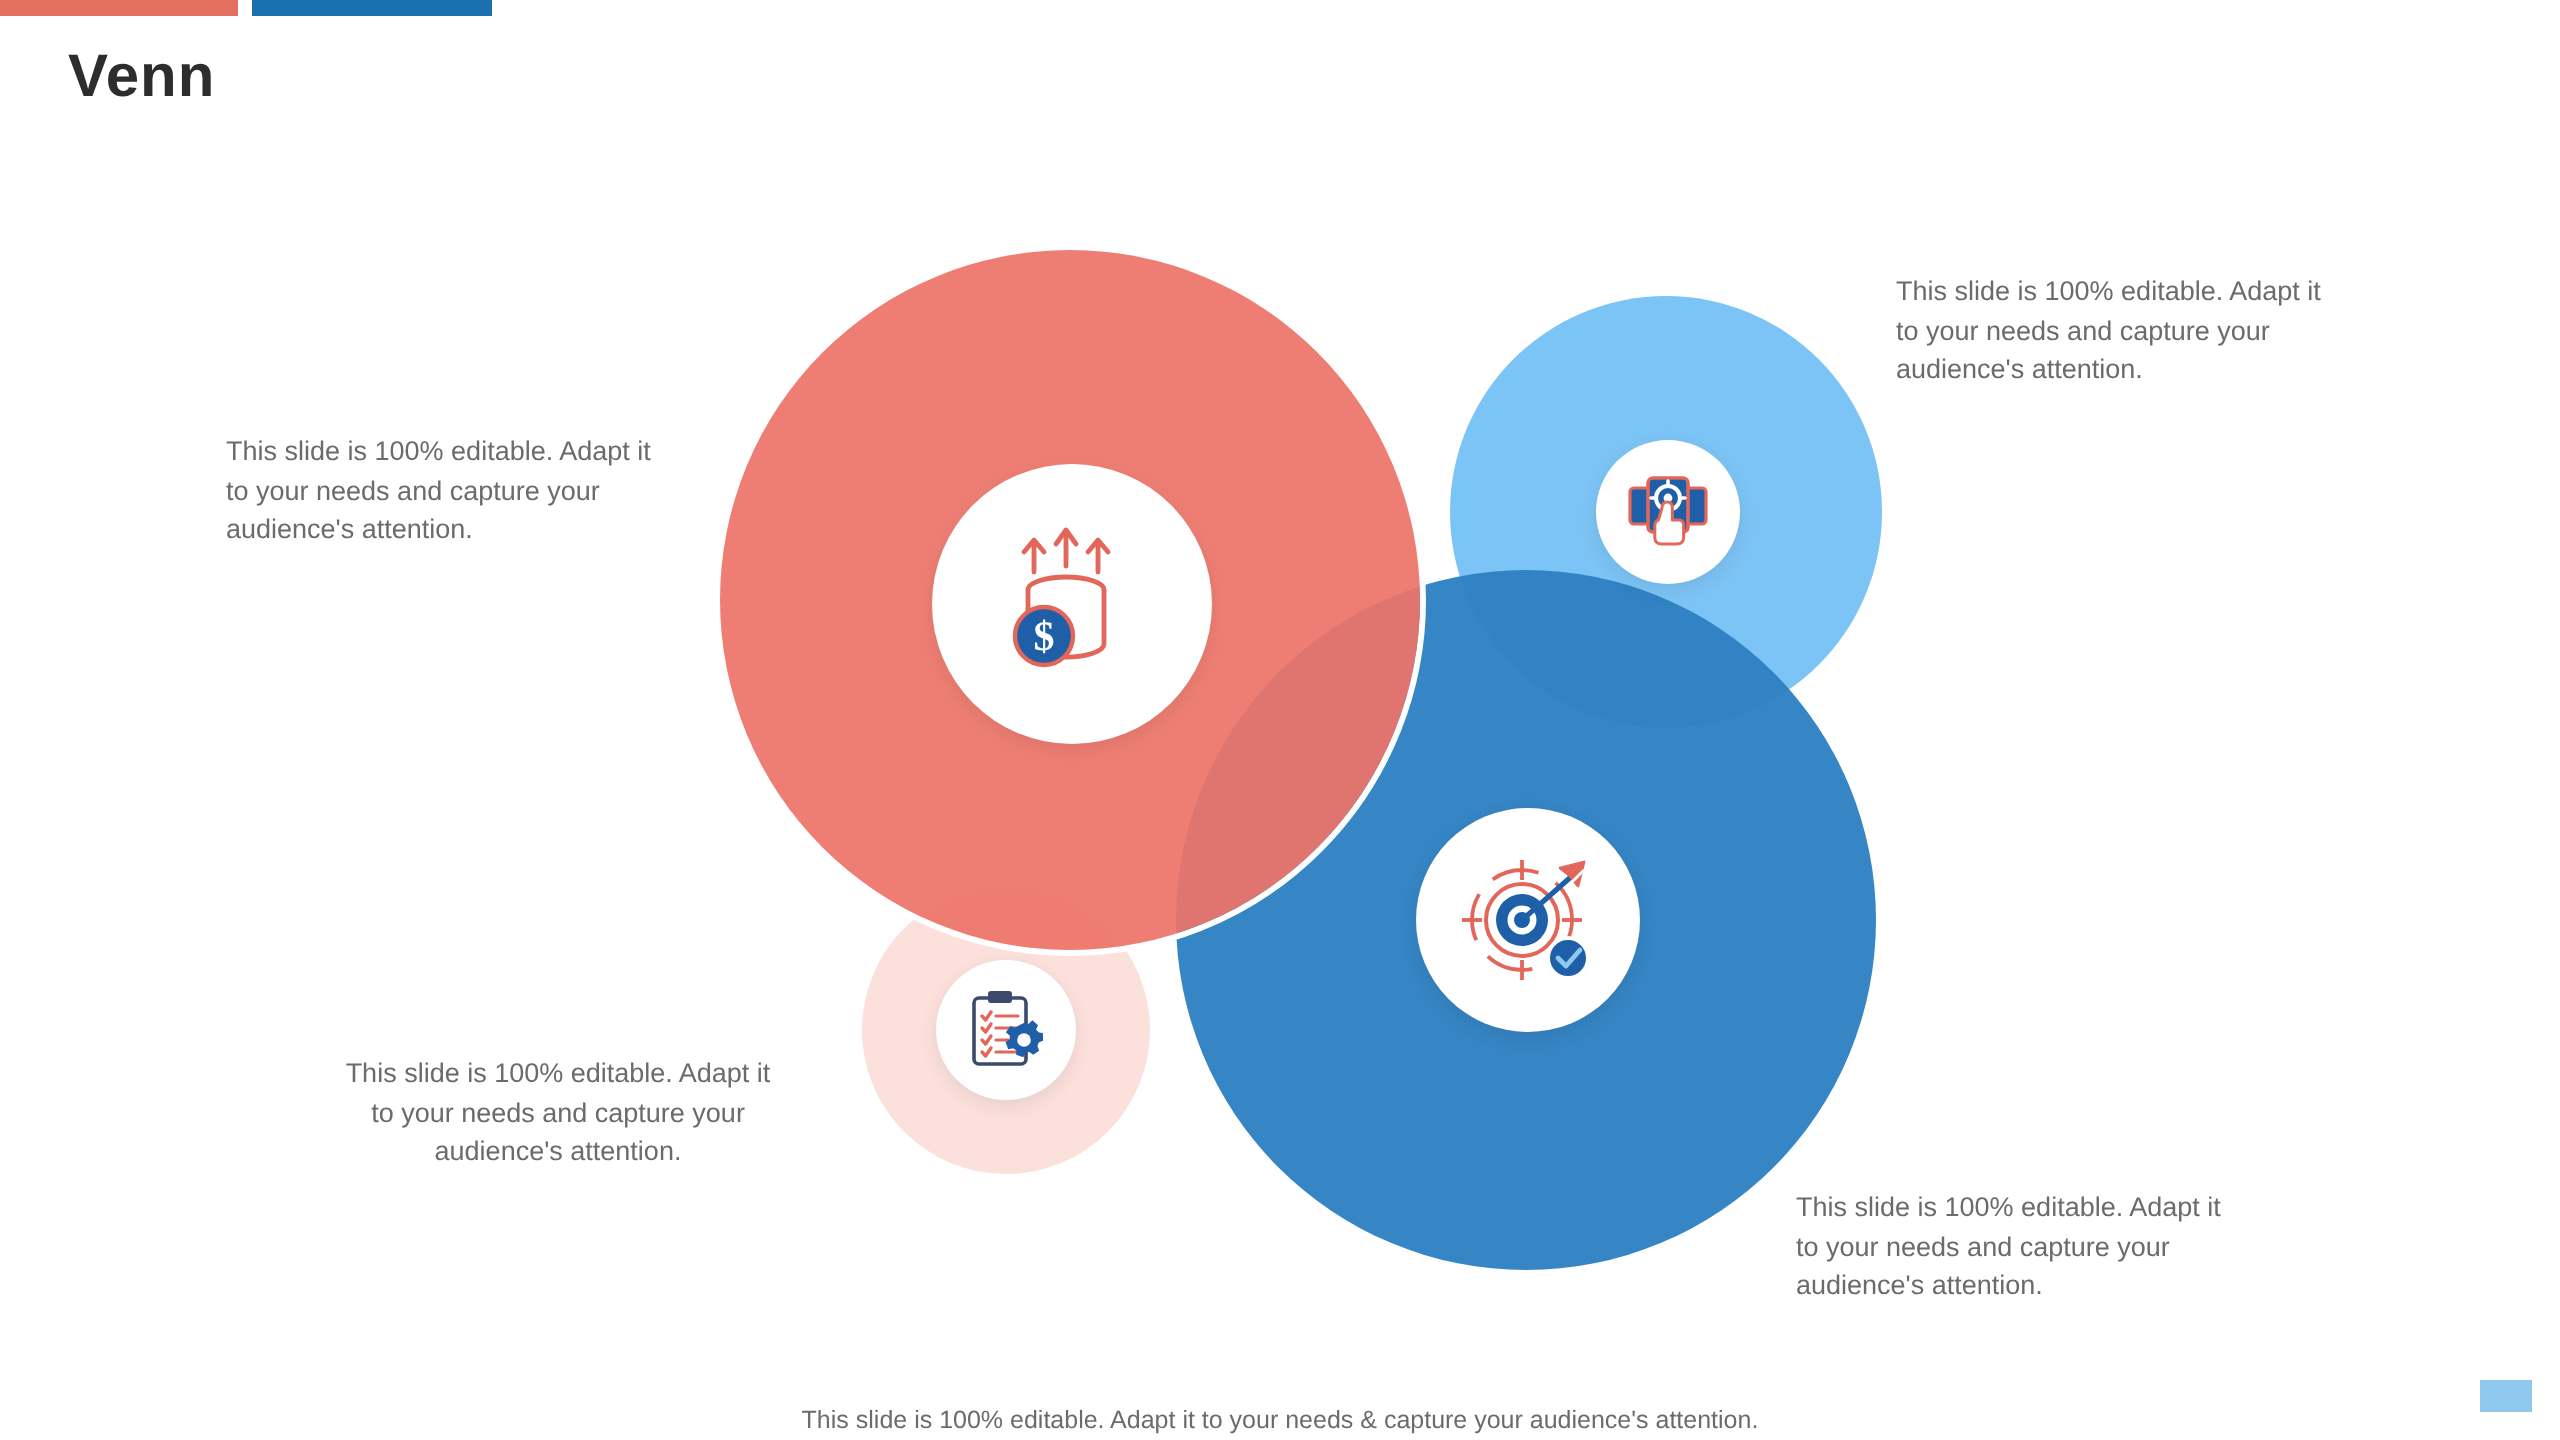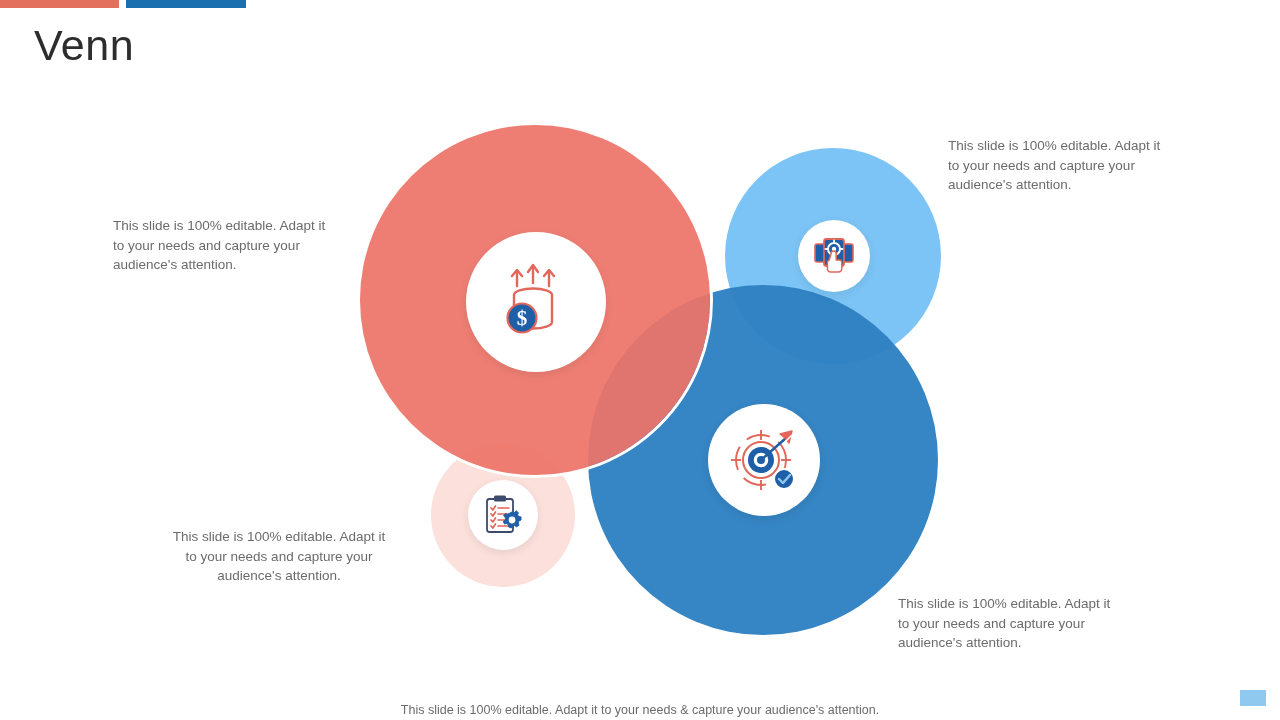--- a/index.html
+++ b/index.html
@@ -17,22 +17,22 @@
 
   
   .bar { position: absolute; top: 0; height: 8px; }
   .bar-coral { left: 0; width: 119px; background: #E3705F; }
   .bar-blue  { left: 126px; width: 120px; background: #1A6FAE; }
 
   
   .page-title {
     position: absolute;
     left: 34px; top: 22px;
-    font-size: 43px;
-    font-weight: 400;
+    font-size: 30px;
+    font-weight: 700;
     color: #2d2d2d;
     letter-spacing: 0.5px;
     line-height: 1.1;
   }
 
   
   .venn-stage {
     position: absolute;
     left: 0; top: 0;
     width: 1280px; height: 720px;

